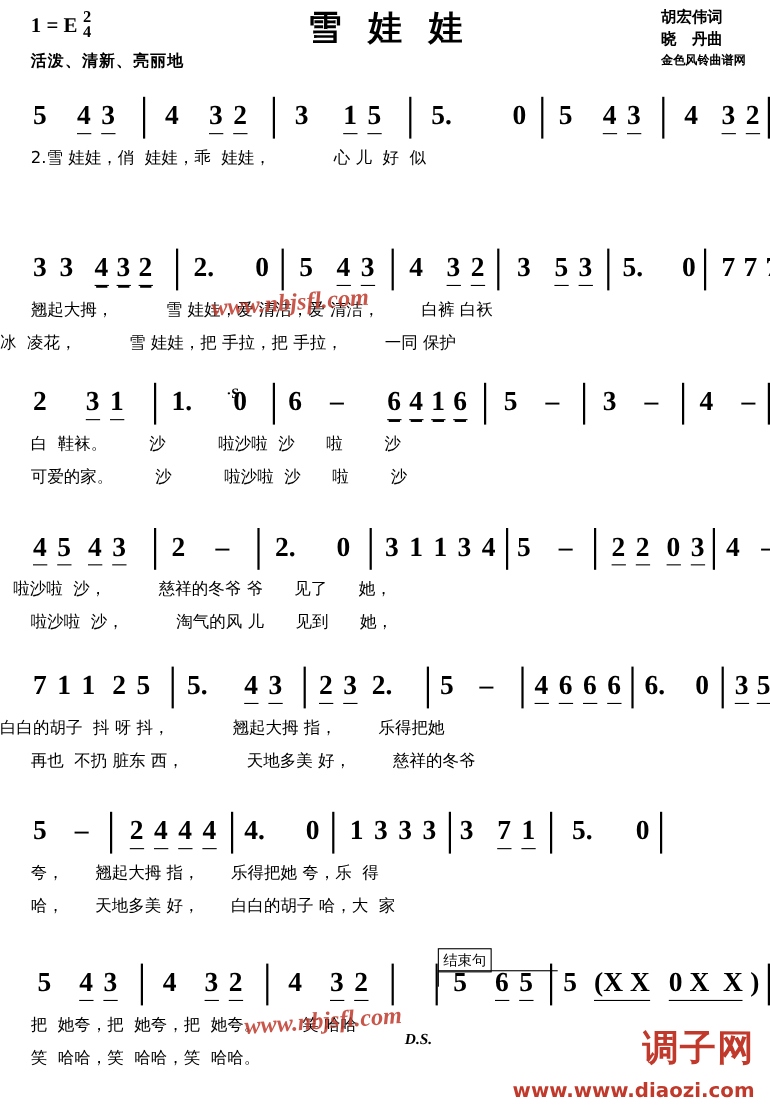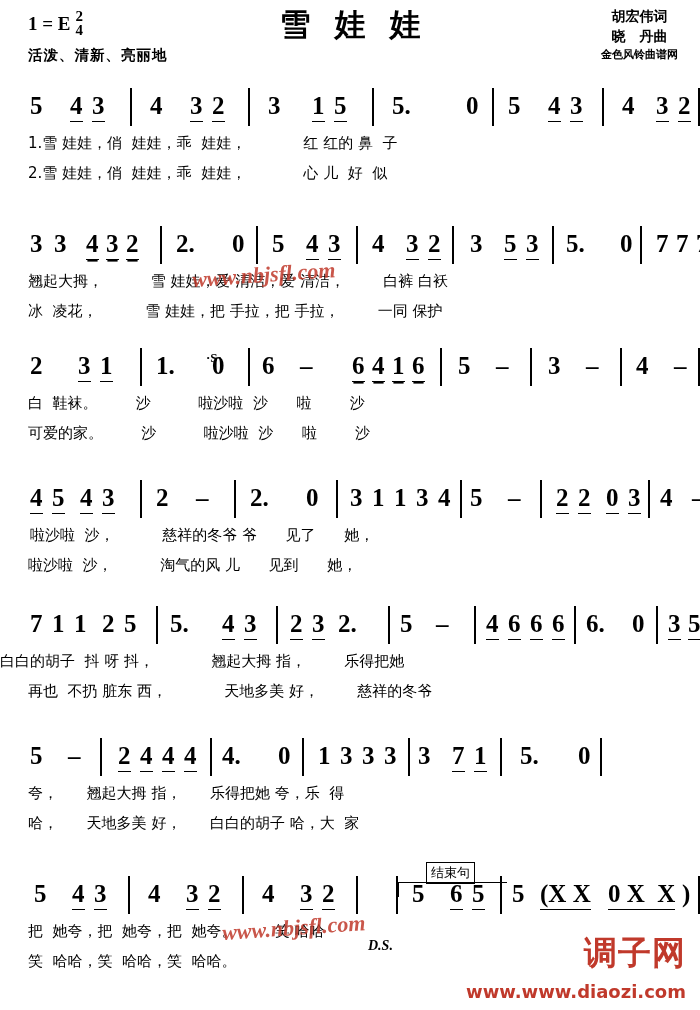--- a/index.html
+++ b/index.html
@@ -26,21 +26,20 @@
   .title{
     position:absolute;left:0;right:0;top:4px;
     text-align:center;
     font-size:31px;font-weight:bold;
     letter-spacing:24px;
     font-family:"DejaVu Sans", sans-serif;
     text-indent:24px;
   }
   .credits{
     position:absolute;right:22px;top:6px;
-    text-align:center;
     font-size:14px;font-weight:bold;
     line-height:1.45;
     font-family:"DejaVu Sans", sans-serif;
   }
   .credits .site{font-size:11px;font-weight:bold;}
   .tempo{
     position:absolute;left:28px;top:46px;
     font-size:14.5px;font-weight:bold;
     font-family:"DejaVu Sans", sans-serif;
     letter-spacing:1px;
@@ -95,21 +94,20 @@
     font-size:18px;font-weight:bold;color:#c0392b;
   }
 
   .ending-box{
     position:absolute;
     border:1.6px solid #000;
     font-family:Liberation Mono, monospace;
     font-size:13px;
     padding:1px 4px;
     background:#fff;
-    margin-left:28px;
   }
   .ds{
     position:absolute;
     font-family:"Liberation Serif", serif;
     font-style:italic;font-size:14px;font-weight:bold;
   }
   .segno{
     position:absolute;font-size:13px;font-weight:bold;
     font-family:"Liberation Serif", serif;
   }
@@ -135,36 +133,35 @@
       <div>胡宏伟词</div>
       <div>晓　丹曲</div>
       <div class="site">金色风铃曲谱网</div>
     </div>
     <div class="tempo">活泼、清新、亮丽地</div>
   </div>
 
   <div id="systems">
       <div class="system" style="position: absolute; left: 0px; top: 92px; width: 700px;">
         <div class="notes"><span class="n" style="left: 30px;">5</span><span class="n u1" style="left: 70px;">4</span><span class="n u1" style="left: 92px;">3</span><span class="n" style="left: 150px;">4</span><span class="n u1" style="left: 190px;">3</span><span class="n u1" style="left: 212px;">2</span><span class="n" style="left: 268px;">3</span><span class="n u1" style="left: 312px;">1</span><span class="n u1" style="left: 334px;">5</span><span class="n" style="left: 392px;">5.</span><span class="n" style="left: 466px;">0</span><span class="n" style="left: 508px;">5</span><span class="n u1" style="left: 548px;">4</span><span class="n u1" style="left: 570px;">3</span><span class="n" style="left: 622px;">4</span><span class="n u1" style="left: 656px;">3</span><span class="n u1" style="left: 678px;">2</span><div class="bar" style="left: 130px;"></div><div class="bar" style="left: 248px;"></div><div class="bar" style="left: 372px;"></div><div class="bar" style="left: 492px;"></div><div class="bar" style="left: 602px;"></div><div class="bar" style="left: 698px;"></div></div>
-        <div class="lyric" style="padding-left: 28px;">1.雪 娃娃，俏  娃娃，乖  娃娃，            红 红的 鼻  子</div>
         <div class="lyric" style="padding-left: 28px;">2.雪 娃娃，俏  娃娃，乖  娃娃，            心 儿  好  似</div>
       </div>
       <div class="system" style="position: absolute; left: 0px; top: 230px; width: 700px;">
         <div class="notes"><span class="n" style="left: 30px;">3</span><span class="n" style="left: 54px;">3</span><span class="n u2" style="left: 86px;">4</span><span class="n u2" style="left: 106px;">3</span><span class="n u2" style="left: 126px;">2</span><span class="n" style="left: 176px;">2.</span><span class="n" style="left: 232px;">0</span><span class="n" style="left: 272px;">5</span><span class="n u1" style="left: 306px;">4</span><span class="n u1" style="left: 328px;">3</span><span class="n" style="left: 372px;">4</span><span class="n u1" style="left: 406px;">3</span><span class="n u1" style="left: 428px;">2</span><span class="n" style="left: 470px;">3</span><span class="n u1" style="left: 504px;">5</span><span class="n u1" style="left: 526px;">3</span><span class="n" style="left: 566px;">5.</span><span class="n" style="left: 620px;">0</span><span class="n" style="left: 656px;">7</span><span class="n" style="left: 676px;">7</span><span class="n" style="left: 696px;">7</span><div class="bar" style="left: 160px;"></div><div class="bar" style="left: 256px;"></div><div class="bar" style="left: 356px;"></div><div class="bar" style="left: 452px;"></div><div class="bar" style="left: 552px;"></div><div class="bar" style="left: 640px;"></div></div>
         <div class="lyric" style="padding-left: 28px;">翘起大拇，          雪 娃娃，爱 清洁，爱 清洁，        白裤 白袄</div>
-        <div class="lyric" style="padding-left: 28px;">冰  凌花，          雪 娃娃，把 手拉，把 手拉，        一同 保护</div>
+        <div class="lyric" style="">冰  凌花，          雪 娃娃，把 手拉，把 手拉，        一同 保护</div>
       </div>
       <div class="system" style="position: absolute; left: 0px; top: 352px; width: 700px;">
         <div class="notes"><span class="n" style="left: 30px;">2</span><span class="n u1" style="left: 78px;">3</span><span class="n u1" style="left: 100px;">1</span><span class="n" style="left: 156px;">1.</span><span class="n" style="left: 212px;">0</span><span class="n" style="left: 262px;">6</span><span class="n" style="left: 300px;">–</span><span class="n u2" style="left: 352px;">6</span><span class="n u2" style="left: 372px;">4</span><span class="n u2" style="left: 392px;">1</span><span class="n u2" style="left: 412px;">6</span><span class="n" style="left: 458px;">5</span><span class="n" style="left: 496px;">–</span><span class="n" style="left: 548px;">3</span><span class="n" style="left: 586px;">–</span><span class="n" style="left: 636px;">4</span><span class="n" style="left: 674px;">–</span><div class="bar" style="left: 140px;"></div><div class="bar" style="left: 248px;"></div><div class="bar" style="left: 440px;"></div><div class="bar" style="left: 530px;"></div><div class="bar" style="left: 620px;"></div><div class="bar" style="left: 698px;"></div></div>
         <div class="lyric" style="padding-left: 28px;">白  鞋袜。        沙          啦沙啦  沙      啦        沙</div>
         <div class="lyric" style="padding-left: 28px;">可爱的家。        沙          啦沙啦  沙      啦        沙</div>
       </div>
       <div class="system" style="position: absolute; left: 0px; top: 484px; width: 700px;">
         <div class="notes"><span class="n u1" style="left: 30px;">4</span><span class="n u1" style="left: 52px;">5</span><span class="n u1" style="left: 80px;">4</span><span class="n u1" style="left: 102px;">3</span><span class="n" style="left: 156px;">2</span><span class="n" style="left: 196px;">–</span><span class="n" style="left: 250px;">2.</span><span class="n" style="left: 306px;">0</span><span class="n" style="left: 350px;">3</span><span class="n" style="left: 372px;">1</span><span class="n" style="left: 394px;">1</span><span class="n" style="left: 416px;">3</span><span class="n" style="left: 438px;">4</span><span class="n" style="left: 470px;">5</span><span class="n" style="left: 508px;">–</span><span class="n u1" style="left: 556px;">2</span><span class="n u1" style="left: 578px;">2</span><span class="n u1" style="left: 606px;">0</span><span class="n u1" style="left: 628px;">3</span><span class="n" style="left: 660px;">4</span><span class="n" style="left: 692px;">–</span><div class="bar" style="left: 140px;"></div><div class="bar" style="left: 234px;"></div><div class="bar" style="left: 336px;"></div><div class="bar" style="left: 460px;"></div><div class="bar" style="left: 540px;"></div><div class="bar" style="left: 648px;"></div></div>
-        <div class="lyric" style="padding-left: 30px;">啦沙啦  沙，          慈祥的冬爷 爷      见了      她，</div>
+        <div class="lyric" style="padding-left: 12px;">啦沙啦  沙，          慈祥的冬爷 爷      见了      她，</div>
         <div class="lyric" style="padding-left: 28px;">啦沙啦  沙，          淘气的风 儿      见到      她，</div>
       </div>
       <div class="system" style="position: absolute; left: 0px; top: 610px; width: 700px;">
         <div class="notes"><span class="n" style="left: 30px;">7</span><span class="n" style="left: 52px;">1</span><span class="n" style="left: 74px;">1</span><span class="n" style="left: 102px;">2</span><span class="n" style="left: 124px;">5</span><span class="n" style="left: 170px;">5.</span><span class="n u1" style="left: 222px;">4</span><span class="n u1" style="left: 244px;">3</span><span class="n u1" style="left: 290px;">2</span><span class="n u1" style="left: 312px;">3</span><span class="n" style="left: 338px;">2.</span><span class="n" style="left: 400px;">5</span><span class="n" style="left: 436px;">–</span><span class="n u1" style="left: 486px;">4</span><span class="n u1" style="left: 508px;">6</span><span class="n u1" style="left: 530px;">6</span><span class="n u1" style="left: 552px;">6</span><span class="n" style="left: 586px;">6.</span><span class="n" style="left: 632px;">0</span><span class="n u1" style="left: 668px;">3</span><span class="n u1" style="left: 688px;">5</span><div class="bar" style="left: 156px;"></div><div class="bar" style="left: 276px;"></div><div class="bar" style="left: 388px;"></div><div class="bar" style="left: 474px;"></div><div class="bar" style="left: 574px;"></div><div class="bar" style="left: 656px;"></div></div>
         <div class="lyric" style="">白白的胡子  抖 呀 抖，            翘起大拇 指，        乐得把她</div>
         <div class="lyric" style="padding-left: 28px;">再也  不扔 脏东 西，            天地多美 好，        慈祥的冬爷</div>
       </div>
       <div class="system" style="position: absolute; left: 0px; top: 742px; width: 700px;">
         <div class="notes"><span class="n" style="left: 30px;">5</span><span class="n" style="left: 68px;">–</span><span class="n u1" style="left: 118px;">2</span><span class="n u1" style="left: 140px;">4</span><span class="n u1" style="left: 162px;">4</span><span class="n u1" style="left: 184px;">4</span><span class="n" style="left: 222px;">4.</span><span class="n" style="left: 278px;">0</span><span class="n" style="left: 318px;">1</span><span class="n" style="left: 340px;">3</span><span class="n" style="left: 362px;">3</span><span class="n" style="left: 384px;">3</span><span class="n" style="left: 418px;">3</span><span class="n u1" style="left: 452px;">7</span><span class="n u1" style="left: 474px;">1</span><span class="n" style="left: 520px;">5.</span><span class="n" style="left: 578px;">0</span><div class="bar" style="left: 100px;"></div><div class="bar" style="left: 210px;"></div><div class="bar" style="left: 302px;"></div><div class="bar" style="left: 408px;"></div><div class="bar" style="left: 500px;"></div><div class="bar" style="left: 600px;"></div></div>
         <div class="lyric" style="padding-left: 28px;">夸，      翘起大拇 指，      乐得把她 夸，乐  得</div>

